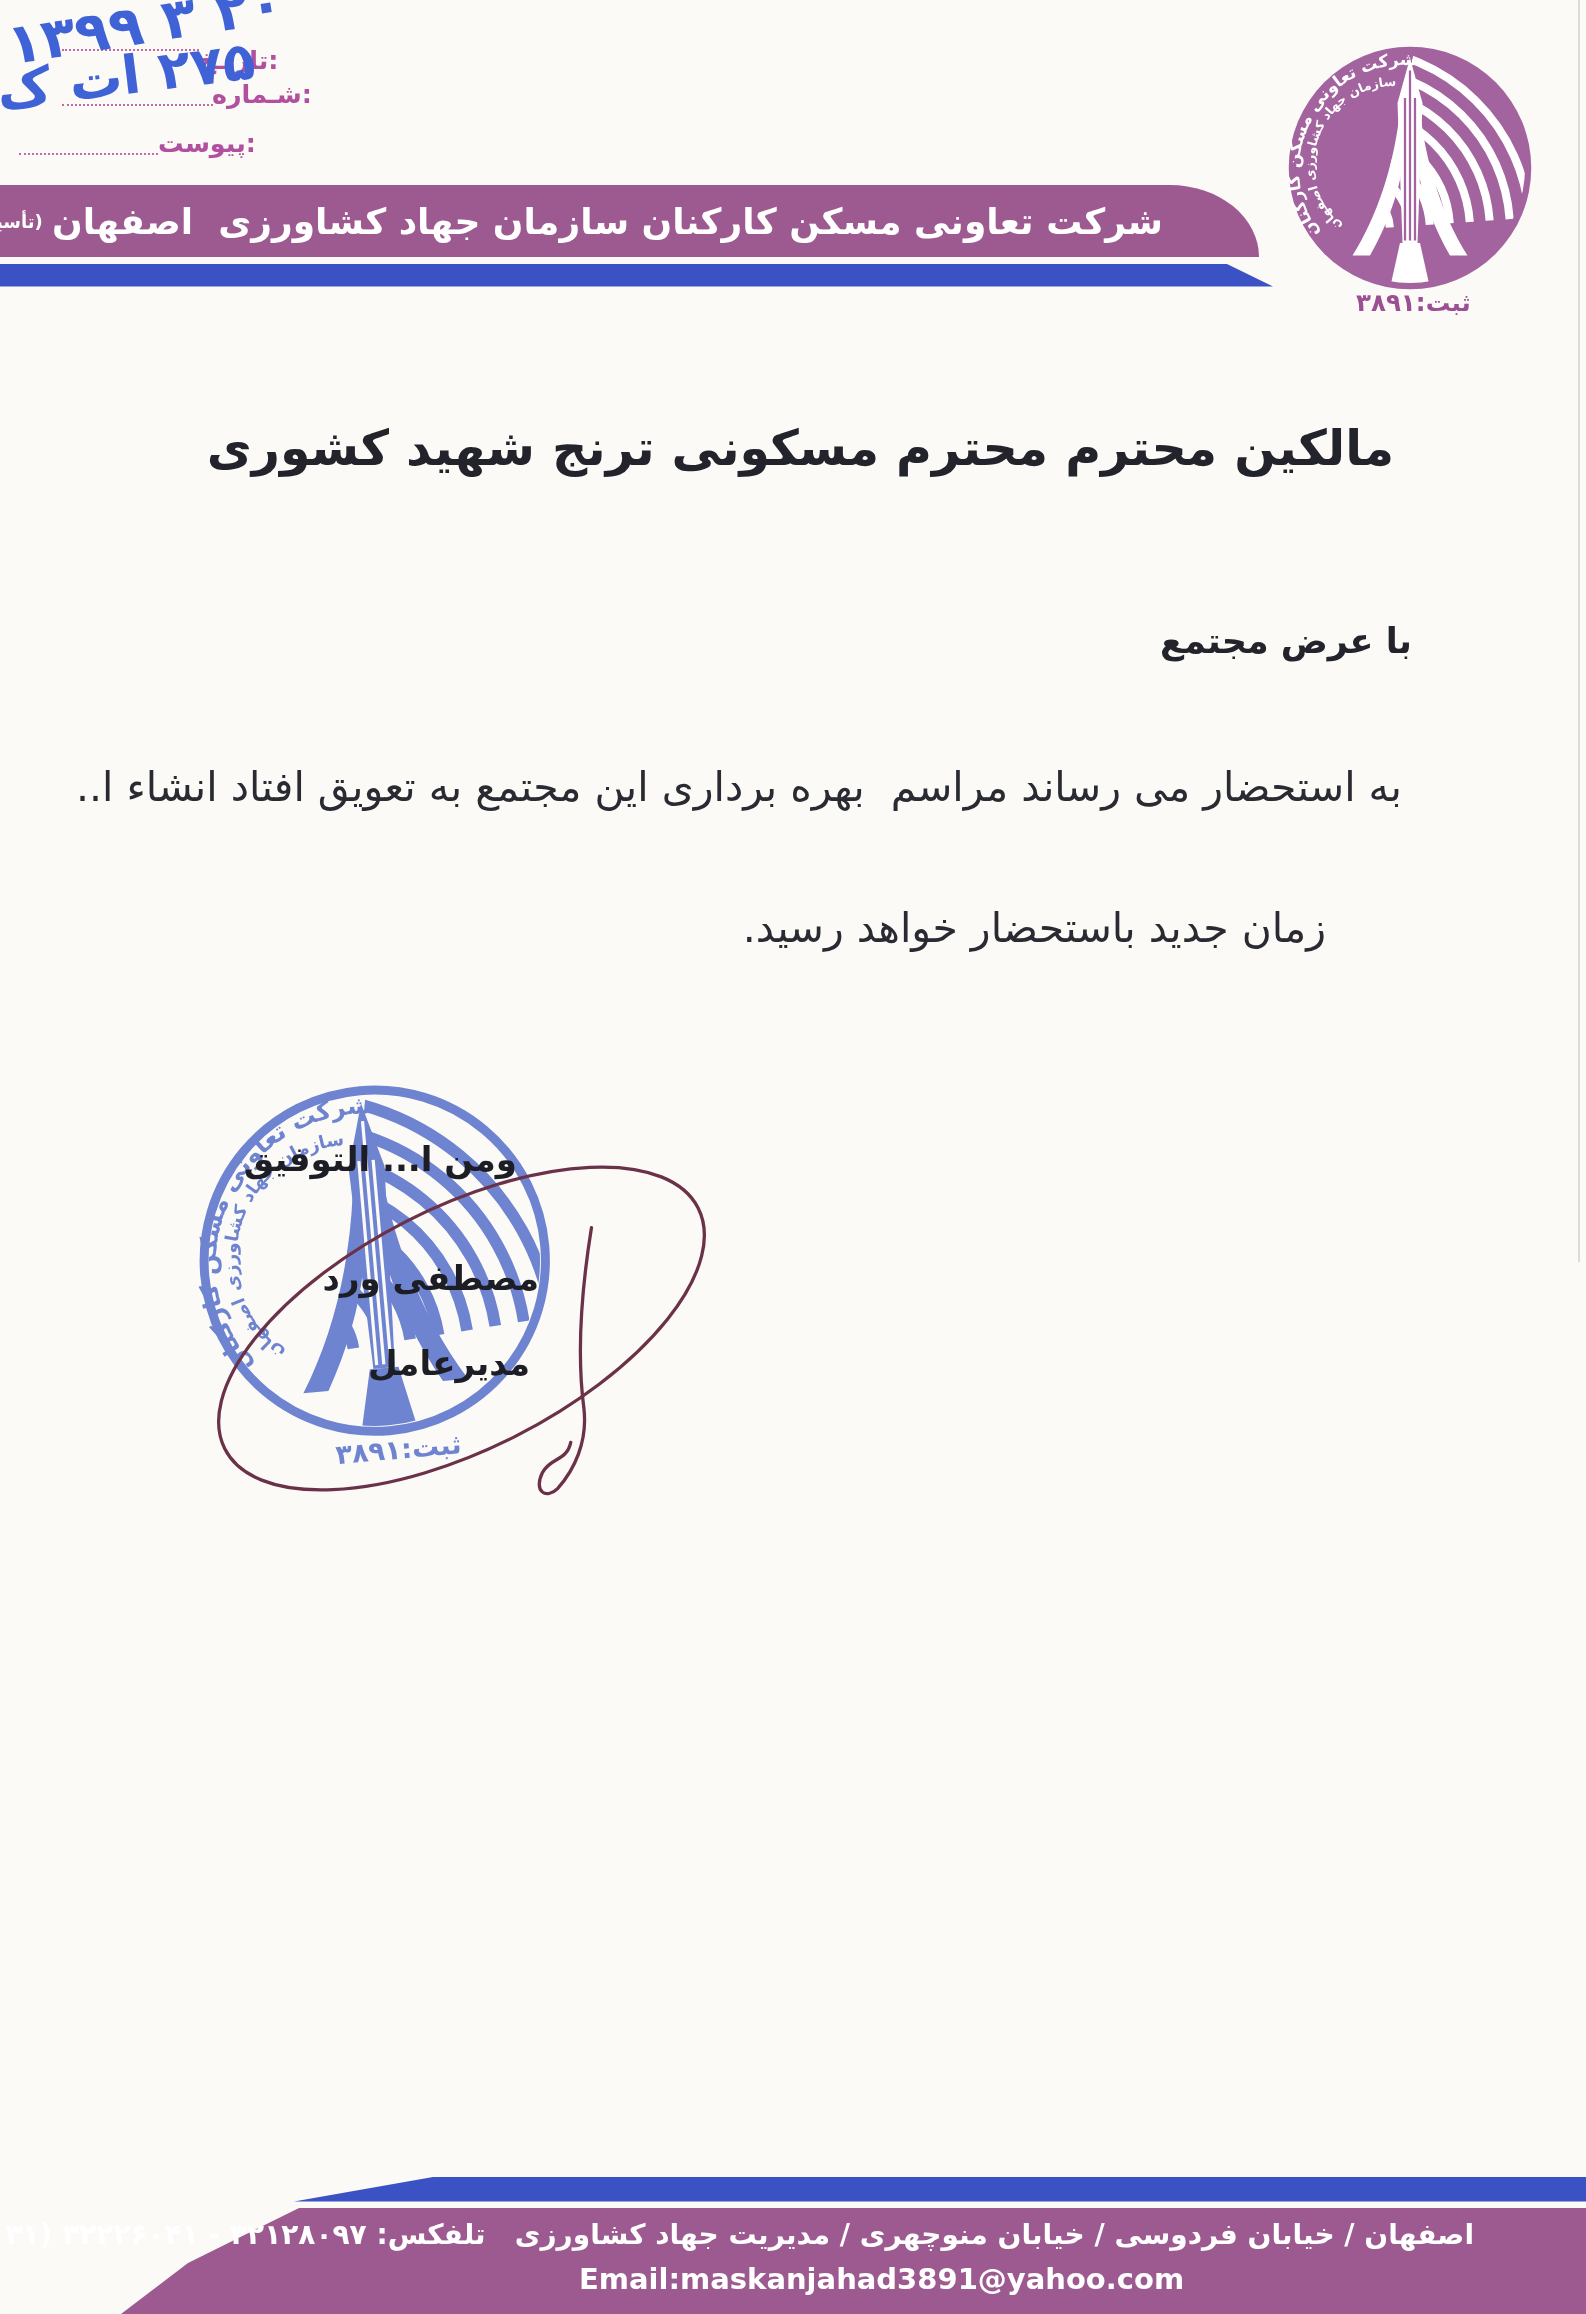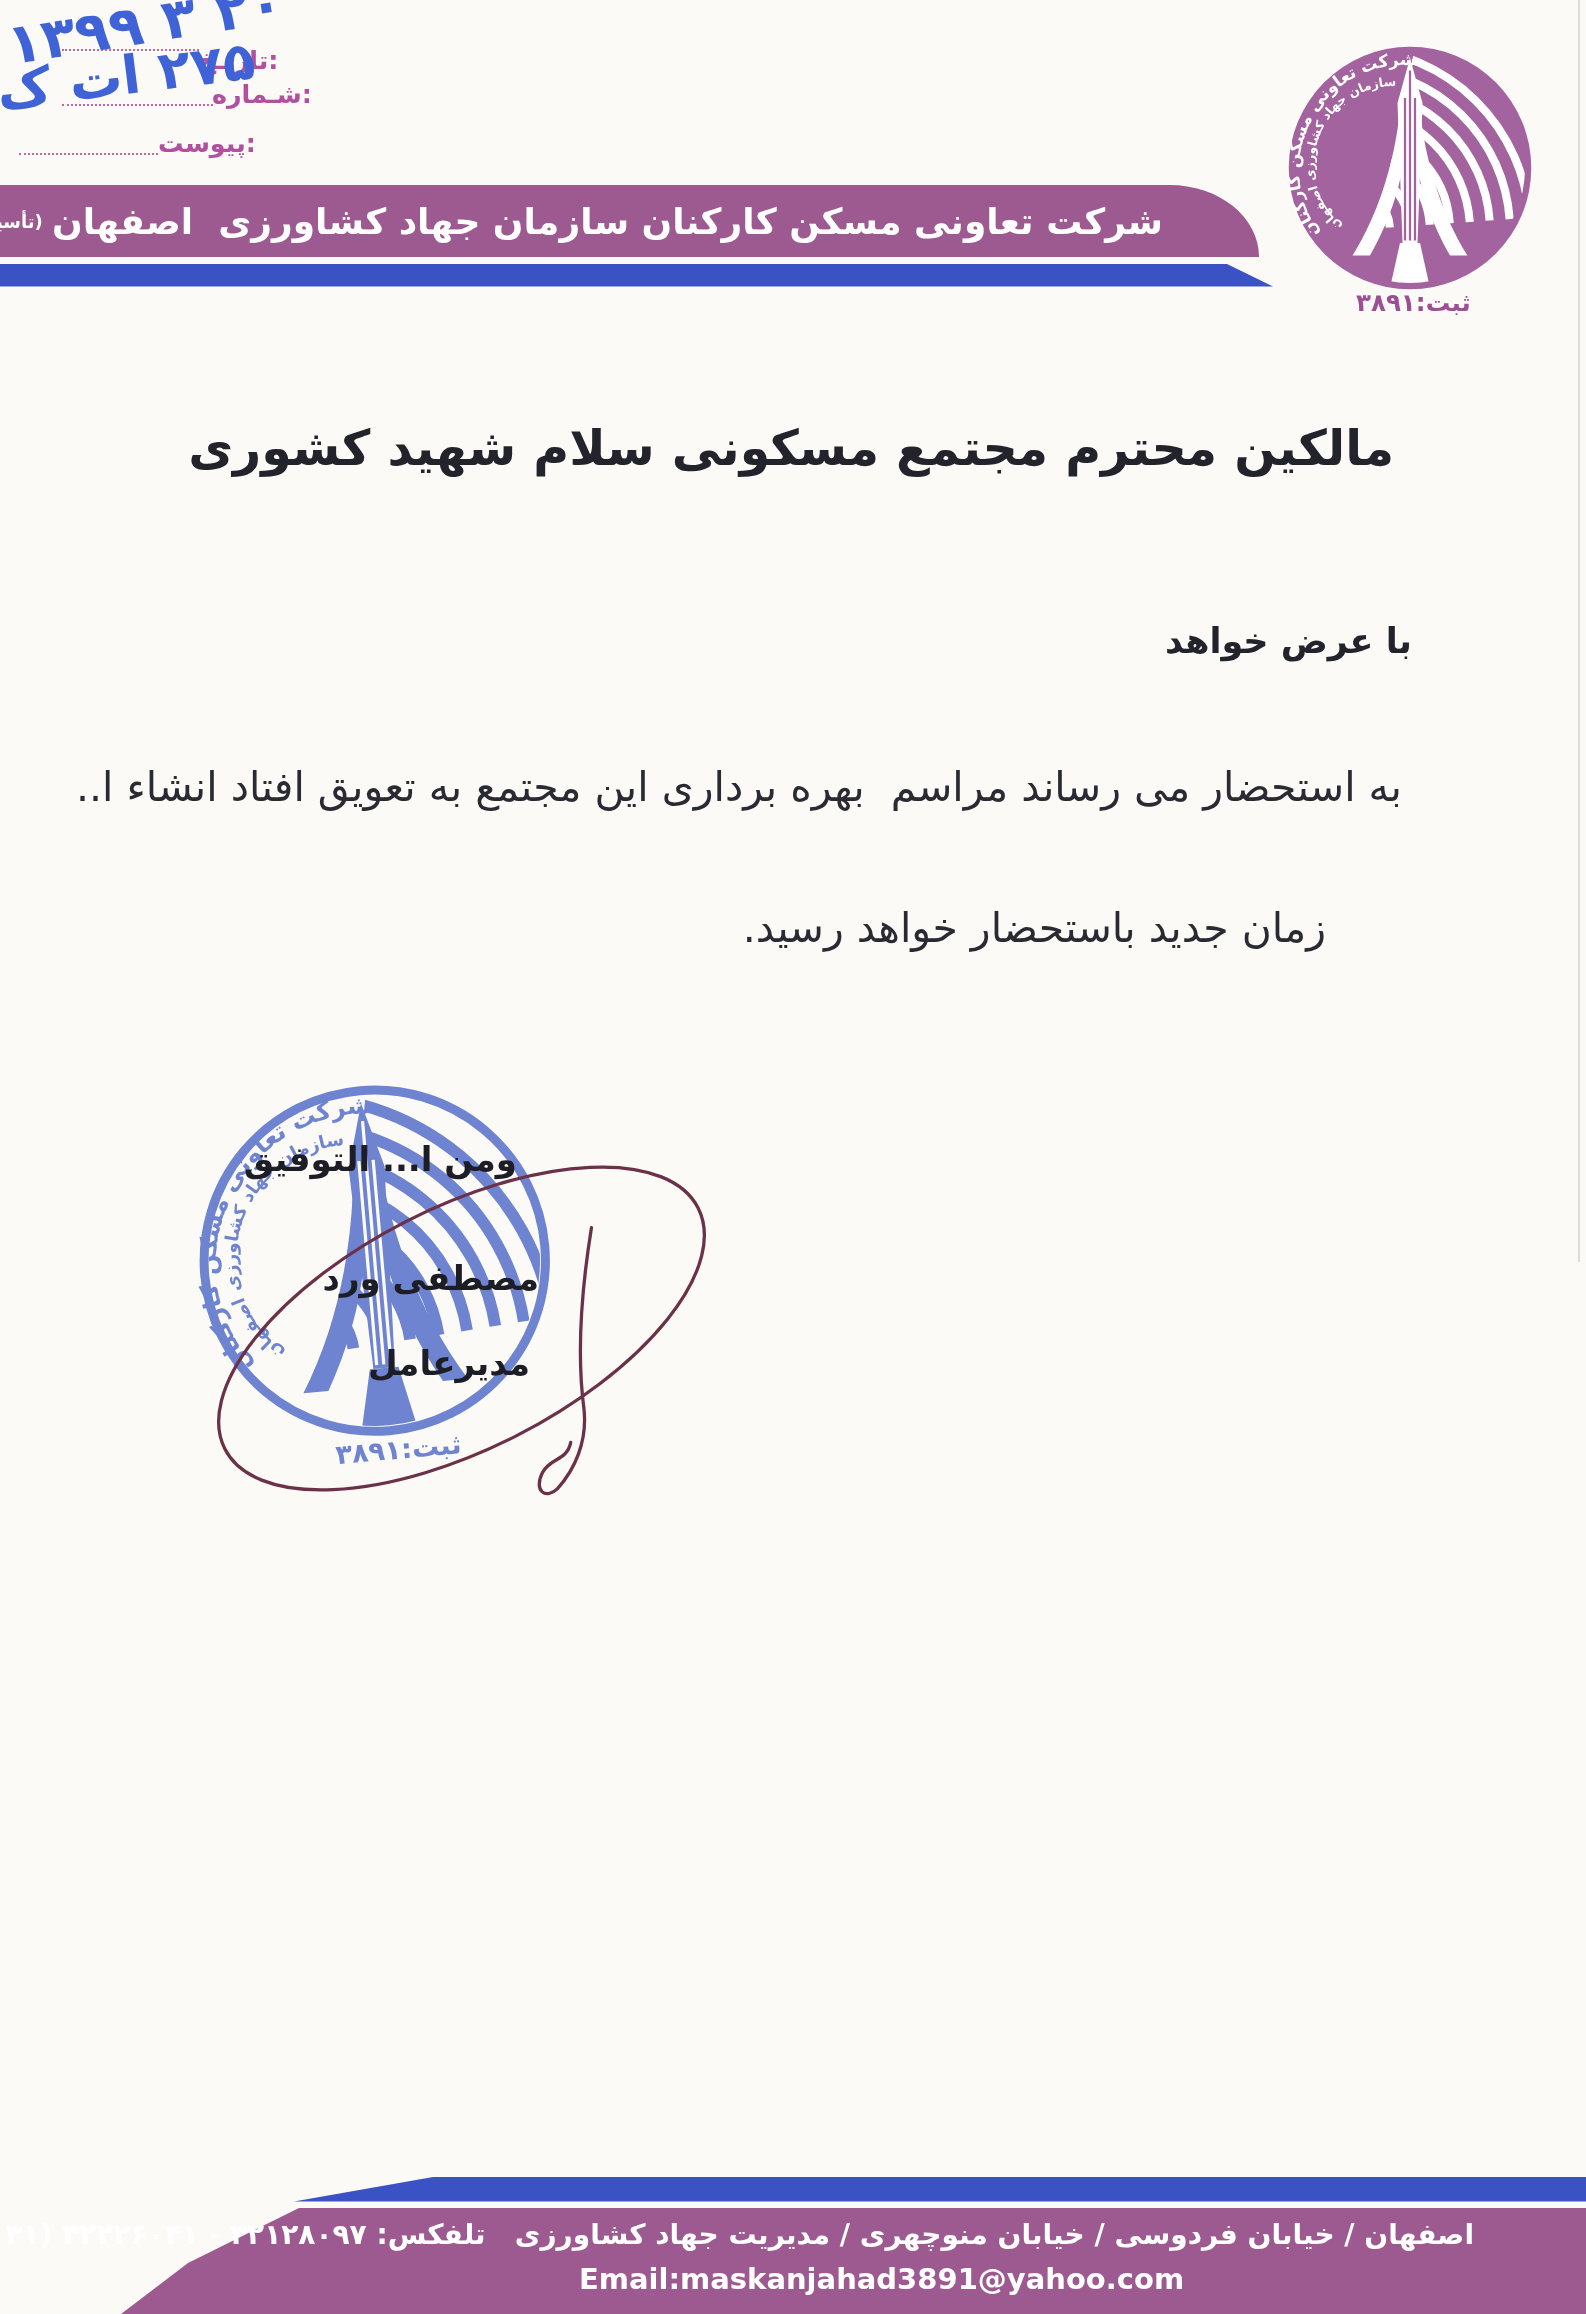--- a/index.html
+++ b/index.html
@@ -111,22 +111,22 @@
           <line x1="96" y1="44" x2="96" y2="158"></line>
           <line x1="104" y1="44" x2="104" y2="158"></line>
         </g>
       </g>
       <text font-size="13.5" font-weight="bold" fill="#fff"><textPath href="#hOuter">شرکت تعاونی مسکن کارکنان</textPath></text>
       <text font-size="10" font-weight="bold" fill="#fff"><textPath href="#hInner">سازمان جهاد کشاورزی اصفهان</textPath></text>
     </svg>
   </div>
   <div class="logo-reg">ثبت:۳۸۹۱</div>
 
-  <div class="recipient">مالکین محترم مجتمع مسکونی سلام شهید کشوری</div>
-  <div class="salutation">با عرض خواهد</div>
+  <div class="recipient">مالکین محترم محترم مسکونی ترنج شهید کشوری</div>
+  <div class="salutation">با عرض مجتمع</div>
   <div class="body-line body1">به استحضار می رساند مراسم &nbsp;بهره برداری این مجتمع به تعویق افتاد انشاء ا..</div>
   <div class="body-line body2">زمان جدید باستحضار خواهد رسید.</div>
 
   <div class="stamp">
     <svg viewBox="0 0 200 216">
       <defs>
         <clipPath id="sc">
             <circle cx="100" cy="100" r="92"></circle>
           </clipPath>
         <clipPath id="sf">

